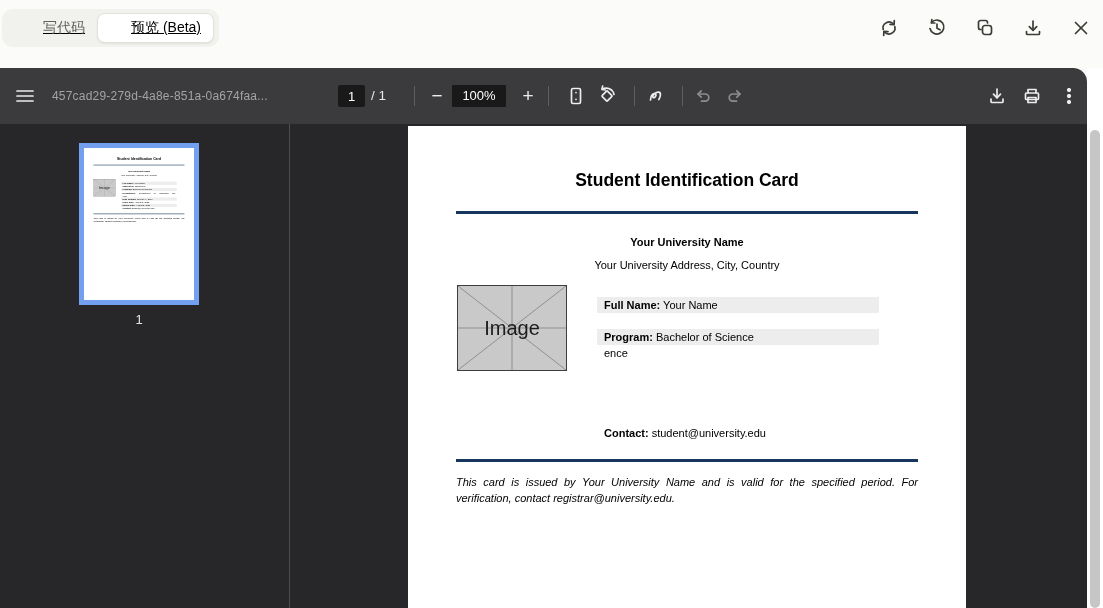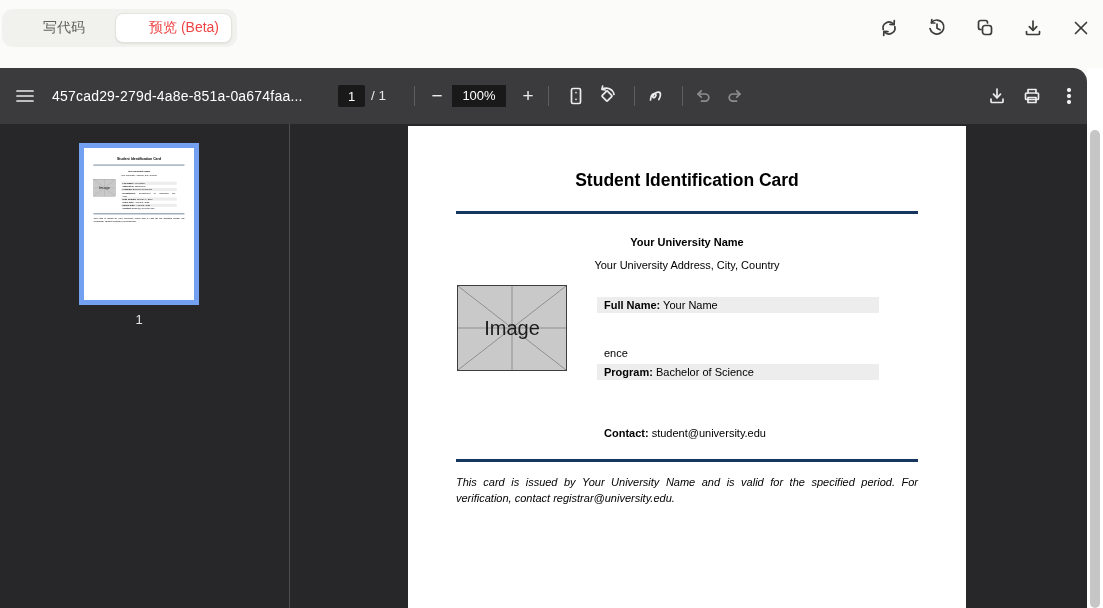--- a/index.html
+++ b/index.html
@@ -2,37 +2,37 @@
 <html><head>
 <meta charset="utf-8">
 <style>
   * { margin:0; padding:0; box-sizing:border-box; }
   html,body { width:1103px; height:608px; overflow:hidden; }
   body { font-family:"Liberation Sans","DejaVu Sans",sans-serif; position:relative; background:#fbfbf9; }
 
   
   .app-header { position:absolute; left:0; top:0; width:1103px; height:68px; background:#fbfbf9; }
   .tabs-group { position:absolute; left:2px; top:9px; height:38px; background:#f1f1ee; border-radius:11px;
-                display:flex; align-items:center; padding:0 5px; gap:18px; }
+                display:flex; align-items:center; padding:0 5px; gap:0;text-decoration:underline; }
   .tab { display:flex; align-items:center; gap:6px; padding:0 12px; height:30px; border-radius:8px;
          font-size:14px; color:#61615c; cursor:default; white-space:nowrap; }
-  .tab.active { background:#ffffff; border:1px solid #e3e3de; box-shadow:0 1px 2px rgba(0,0,0,.07); color:#ef4444; }
+  .tab.active { background:#ffffff; border:1px solid #e3e3de; box-shadow:0 1px 2px rgba(0,0,0,.07); color:#000000; }
   .hdr-actions { position:absolute; right:10px; top:16px; display:flex; align-items:center; gap:24px; }
   .hdr-btn { width:24px; height:24px; display:flex; align-items:center; justify-content:center; }
   .hdr-btn svg { stroke:#3c3c38; }
 
   svg.ic { fill:none; stroke-width:1.7; stroke-linecap:round; stroke-linejoin:round; }
 
   
   .pdf-toolbar { position:absolute; left:0; top:68px; width:1087px; height:56px; background:#3b3b3e;
                  border-top-right-radius:14px; }
   .pdf-toolbar svg { stroke:#ececec; }
   .tb-sep { position:absolute; top:18px; width:1px; height:20px; background:#5e5e61; }
-  .pdf-filename { position:absolute; left:52px; top:0; height:56px; line-height:56px; color:#ffffff;
-                  font-size:14px; letter-spacing:.2px; white-space:nowrap;text-align:center; }
+  .pdf-filename { position:absolute; left:52px; top:0; height:56px; line-height:56px; color:#a3a3a3;
+                  font-size:12px; letter-spacing:.2px; white-space:nowrap;text-align:center; }
   .page-input { position:absolute; left:338px; top:85px; width:27px; height:22px; background:#191919;
                 border:none; border-radius:2px; color:#fff; font-size:13px; text-align:center;
                 font-family:inherit; top:17px; }
   .page-total { position:absolute; left:371px; top:0; height:56px; line-height:56px; color:#e8e8e8; font-size:13.5px; }
   .zoom-box { position:absolute; left:452px; top:17px; width:54px; height:22px; background:#191919;
               border-radius:0; color:#fff; font-size:13px; text-align:center; line-height:22px; }
   .tb-btn { position:absolute; top:12px; width:32px; height:32px; display:flex; align-items:center;
             justify-content:center; border-radius:50%; }
   .tb-btn.dim svg { stroke:#8d8d90; }
   .zo-glyph { color:#ececec; font-size:19px; line-height:32px; text-align:center; width:100%; }
@@ -288,21 +288,21 @@
             <line x1="0" y1="42" x2="108" y2="42"></line>
               <line x1="54" y1="0" x2="54" y2="84"></line>
           </g>
         </svg>
         <div class="img-label">Image</div>
       </div>
 
       <div class="doc-row shaded" style="top:171px;">
         <b>Full Name:</b> <span>Your Name</span>
       </div>
-      <div class="doc-row shaded" style="top:203px;margin-top:35px;">
+      <div class="doc-row shaded" style="top:203px;">
         <b>Program:</b> <span>Bachelor of Science</span>
       </div>
       <div class="doc-row dept" style="top:219px;">
         <span>ence</span>
       </div>
       <div class="doc-row" style="top:299px;">
         <b>Contact:</b> <span>student@university.edu</span>
       </div>
 
       <div class="doc-rule" style="top:333px;"></div>

